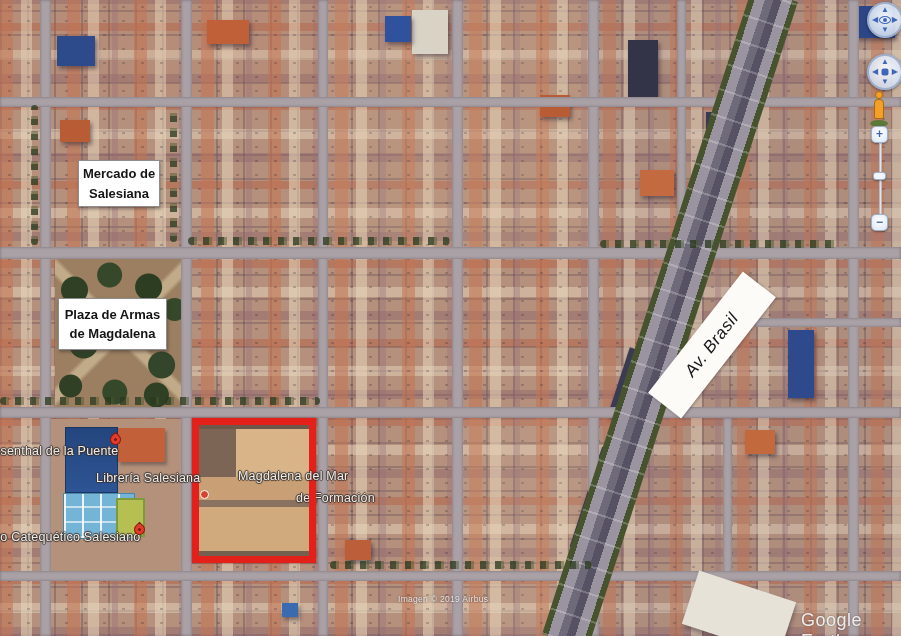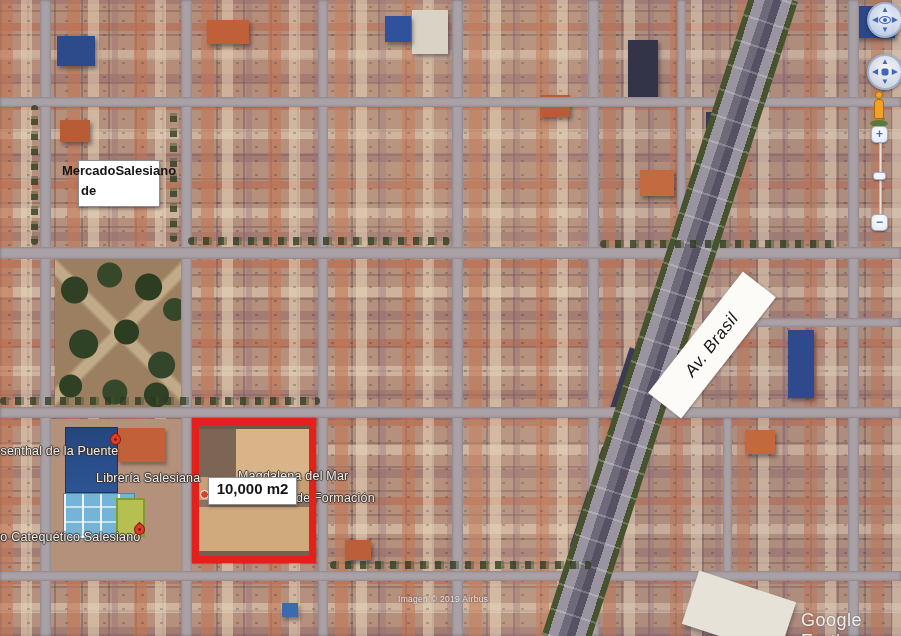--- a/index.html
+++ b/index.html
@@ -71,21 +71,21 @@
   .lg3{left:44px;top:11px;width:74px;height:48px;background:#d8b488;}
   .lg4{left:6px;top:82px;width:112px;height:7px;background:#8a7260;}
   .lg5{left:6px;top:89px;width:112px;height:44px;background:#d0a97d;}
   .lg6{left:6px;top:133px;width:112px;height:6px;background:#75604f;}
   .lot-frame{position:absolute;left:192px;top:418px;width:124px;height:145px;z-index:8;
     border:7px solid #e3201a;box-shadow:0 0 2px rgba(120,10,5,.6);}
 
   
   .box-label{position:absolute;background:#fff;border:1px solid #8d8d8d;color:#141414;
     box-shadow:1px 2px 3px rgba(60,50,50,.5);font-weight:bold;text-align:center;
-    display:flex;flex-direction:row;justify-content:center;z-index:10;
+    display:flex;flex-direction:column;justify-content:center;z-index:10;
     font-size:13px;line-height:1.5;}
   .place-label{position:absolute;font-size:12.5px;color:#f2ede8;white-space:pre;z-index:9;letter-spacing:.2px;
     text-shadow:-1px 0 1px #38322e,1px 0 1px #38322e,0 -1px 1px #38322e,0 1px 1px #38322e;}
   .under-frame{z-index:7;}
   .avenue-band{position:absolute;left:635px;top:324px;width:154px;height:42px;z-index:10;
     transform:rotate(-52deg);background:#fcfbf8;box-shadow:0 1px 3px rgba(50,40,50,.4);
     display:flex;align-items:center;justify-content:center;}
   .avenue-band span{font-style:italic;font-size:17px;color:#15151a;letter-spacing:.5px;}
 
   .pin{position:absolute;width:11px;height:11px;background:#e03c2a;border:1px solid #8a1a10;
@@ -207,24 +207,25 @@
   <div class="lot-frame"></div>
   <div class="place-label" style="left:-6px;top:444px;">ssenthal de la Puente</div>
   <div class="place-label" style="left:96px;top:471px;">Librería Salesiana</div>
   <div class="place-label" style="left:190px;top:469px;margin-left:48px;">Magdalena del Mar</div>
   <div class="place-label" style="left:-4px;top:530px;">ro Catequético Salesiano</div>
   <div class="pin" style="left:110px;top:434px;"></div>
   <div class="pin" style="left:134px;top:524px;"></div>
 
   <div class="box-label" style="left:78px;top:160px;width:82px;height:47px;">
     <span>Mercado de</span>
-    <span>Salesiano</span>
-  </div>
-  <div class="box-label" style="left:208px;top:477px;width:89px;height:28px;font-size:15px;">
-    <span>10,000 m2</span>
+    <span>Salesiana</span>
+  </div>
+  <div class="box-label" style="left:58px;top:298px;width:109px;height:52px;">
+    <span>Plaza de Armas</span>
+    <span>de Magdalena</span>
   </div>
   <div class="avenue-band">
     <span>Av. Brasil</span>
   </div>
 
   <div class="attribution">Imagen © 2019 Airbus</div>
   <div class="watermark">Google Earth</div>
 
   <div class="nav-ring" style="left:867px;top:2px;">
     <span class="arr up">▲</span>

